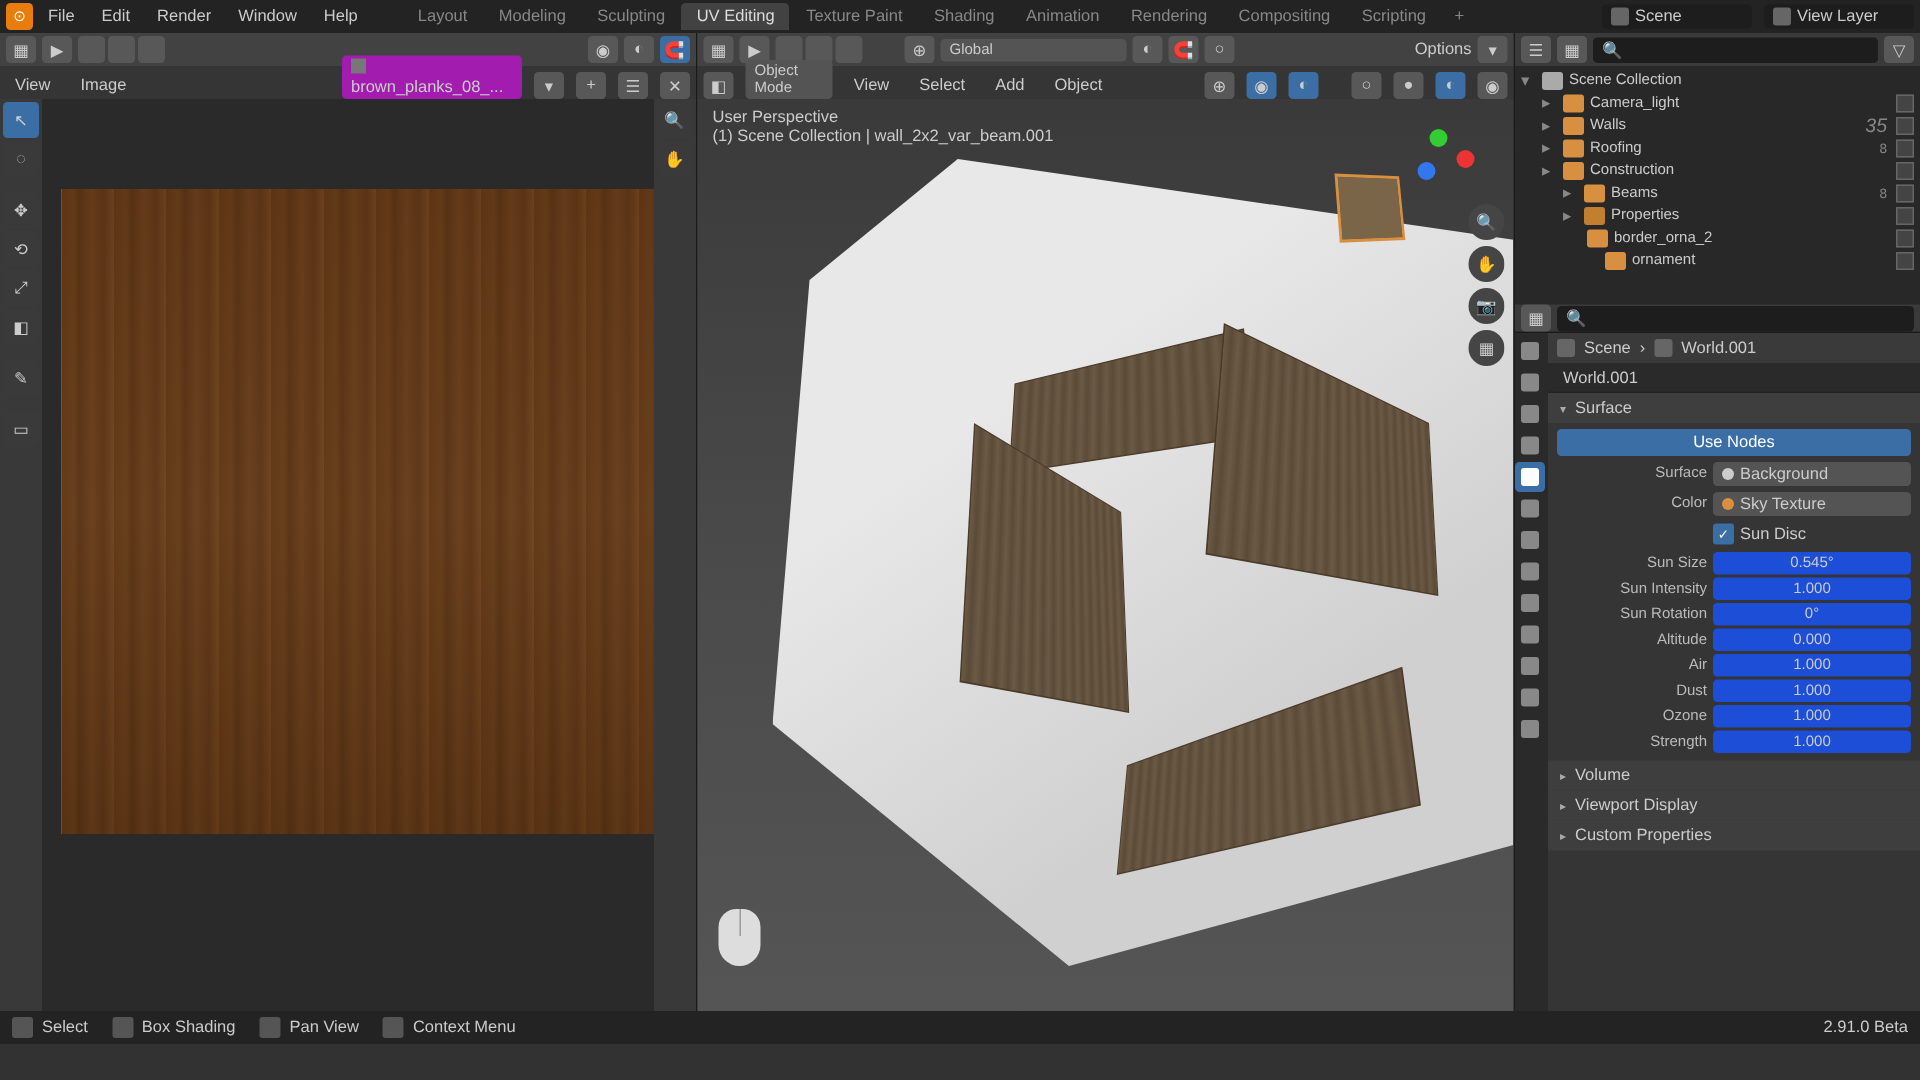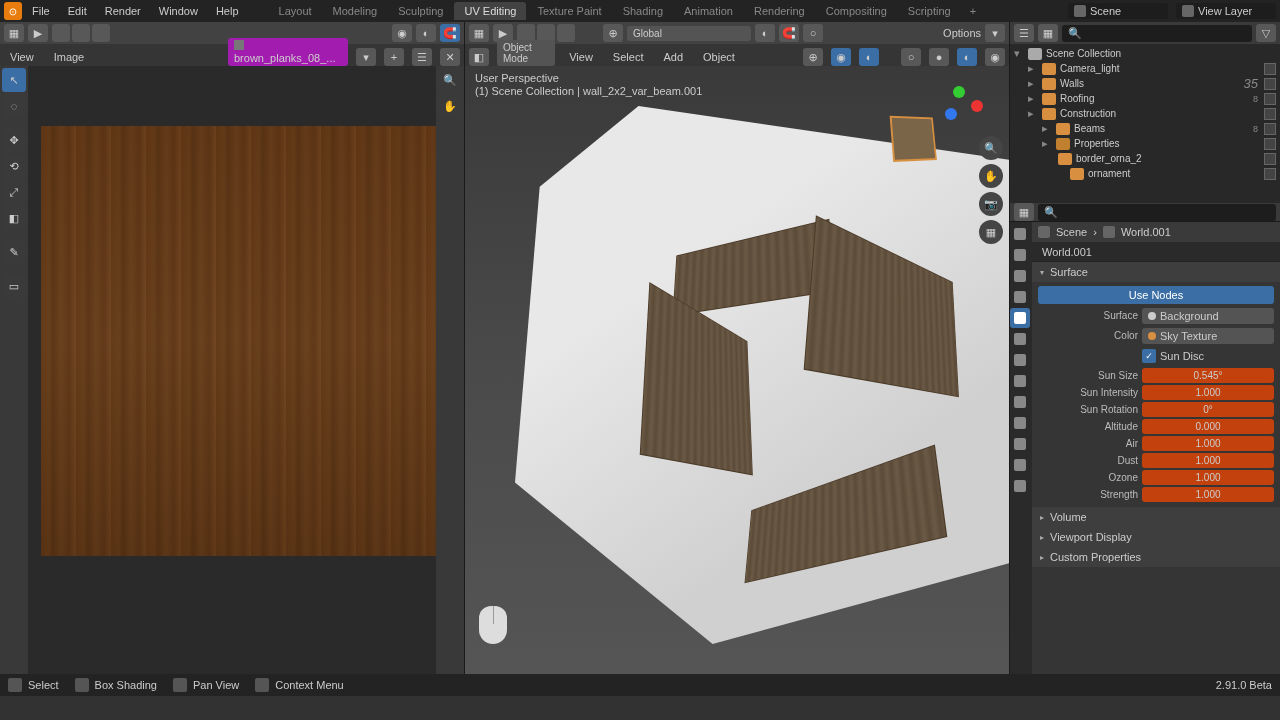--- a/index.html
+++ b/index.html
@@ -74,21 +74,21 @@
 .crumb{height:20px;background:#3a3a3a;display:flex;align-items:center;padding:0 6px;gap:6px;font-size:10px}
 .crumb .ci{width:12px;height:12px;background:#666;border-radius:2px}
 .world-sel{height:20px;background:#2a2a2a;display:flex;align-items:center;padding:0 6px;gap:4px;border-bottom:1px solid #222}
 .section-hdr{height:20px;background:#3e3e3e;display:flex;align-items:center;padding:0 8px;gap:6px;cursor:pointer}
 .section-hdr .arrow{font-size:8px;color:#aaa}
 .prop-content{padding:4px 6px;display:flex;flex-direction:column;gap:3px}
 .use-nodes{background:#3a6ea5;border-radius:3px;padding:3px;text-align:center;color:#fff}
 .prop-row{display:flex;align-items:center;gap:4px;height:17px}
 .prop-label{width:100px;text-align:right;font-size:10px;color:#bbb}
 .prop-field{flex:1;background:#545454;border-radius:3px;padding:2px 6px;font-size:10px;display:flex;align-items:center;gap:4px}
-.prop-field.num{text-align:center;justify-content:center;background:#c2410c}
+.prop-field.num{text-align:center;justify-content:center;background:#1d4ed8}
 .prop-field .dot{width:8px;height:8px;background:#ccc;border-radius:50%}
 .prop-field .ydot{width:8px;height:8px;background:#d89040;border-radius:50%}
 .prop-check{width:14px;height:14px;background:#3a6ea5;border-radius:2px;display:flex;align-items:center;justify-content:center;color:#fff;font-size:9px}
 .statusbar{height:22px;background:#232323;display:flex;align-items:center;padding:0 8px;gap:16px;font-size:10px;color:#999}
 .status-item{display:flex;align-items:center;gap:6px}
 .status-icon{width:14px;height:14px;background:#555;border-radius:2px}
 .mid-icons{display:flex;gap:2px}
 .mid-icon{width:18px;height:18px;background:#585858;border-radius:3px}
 </style>
 </head>

